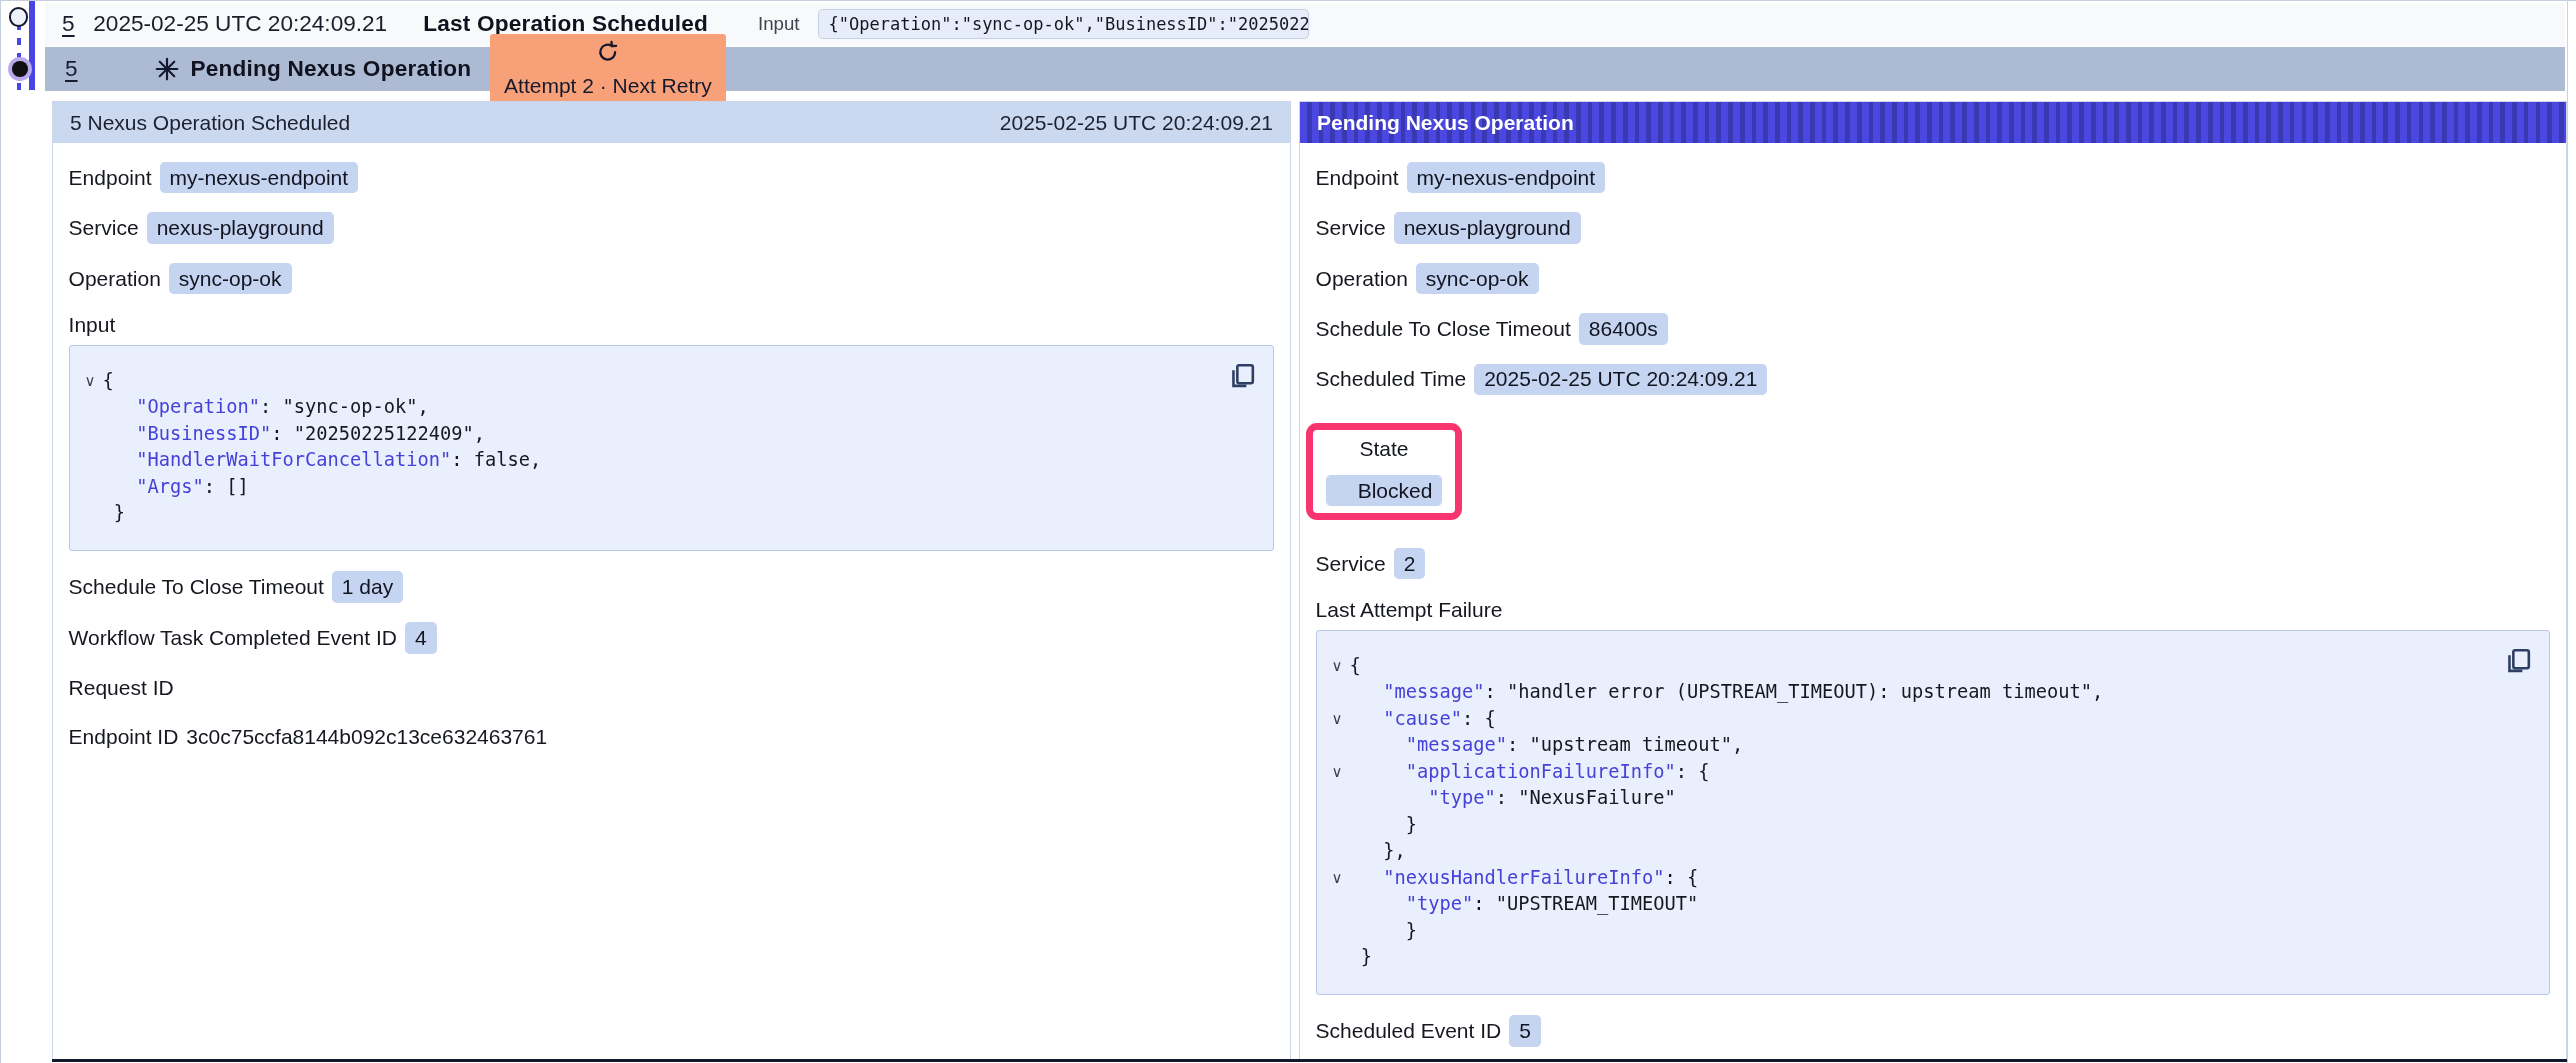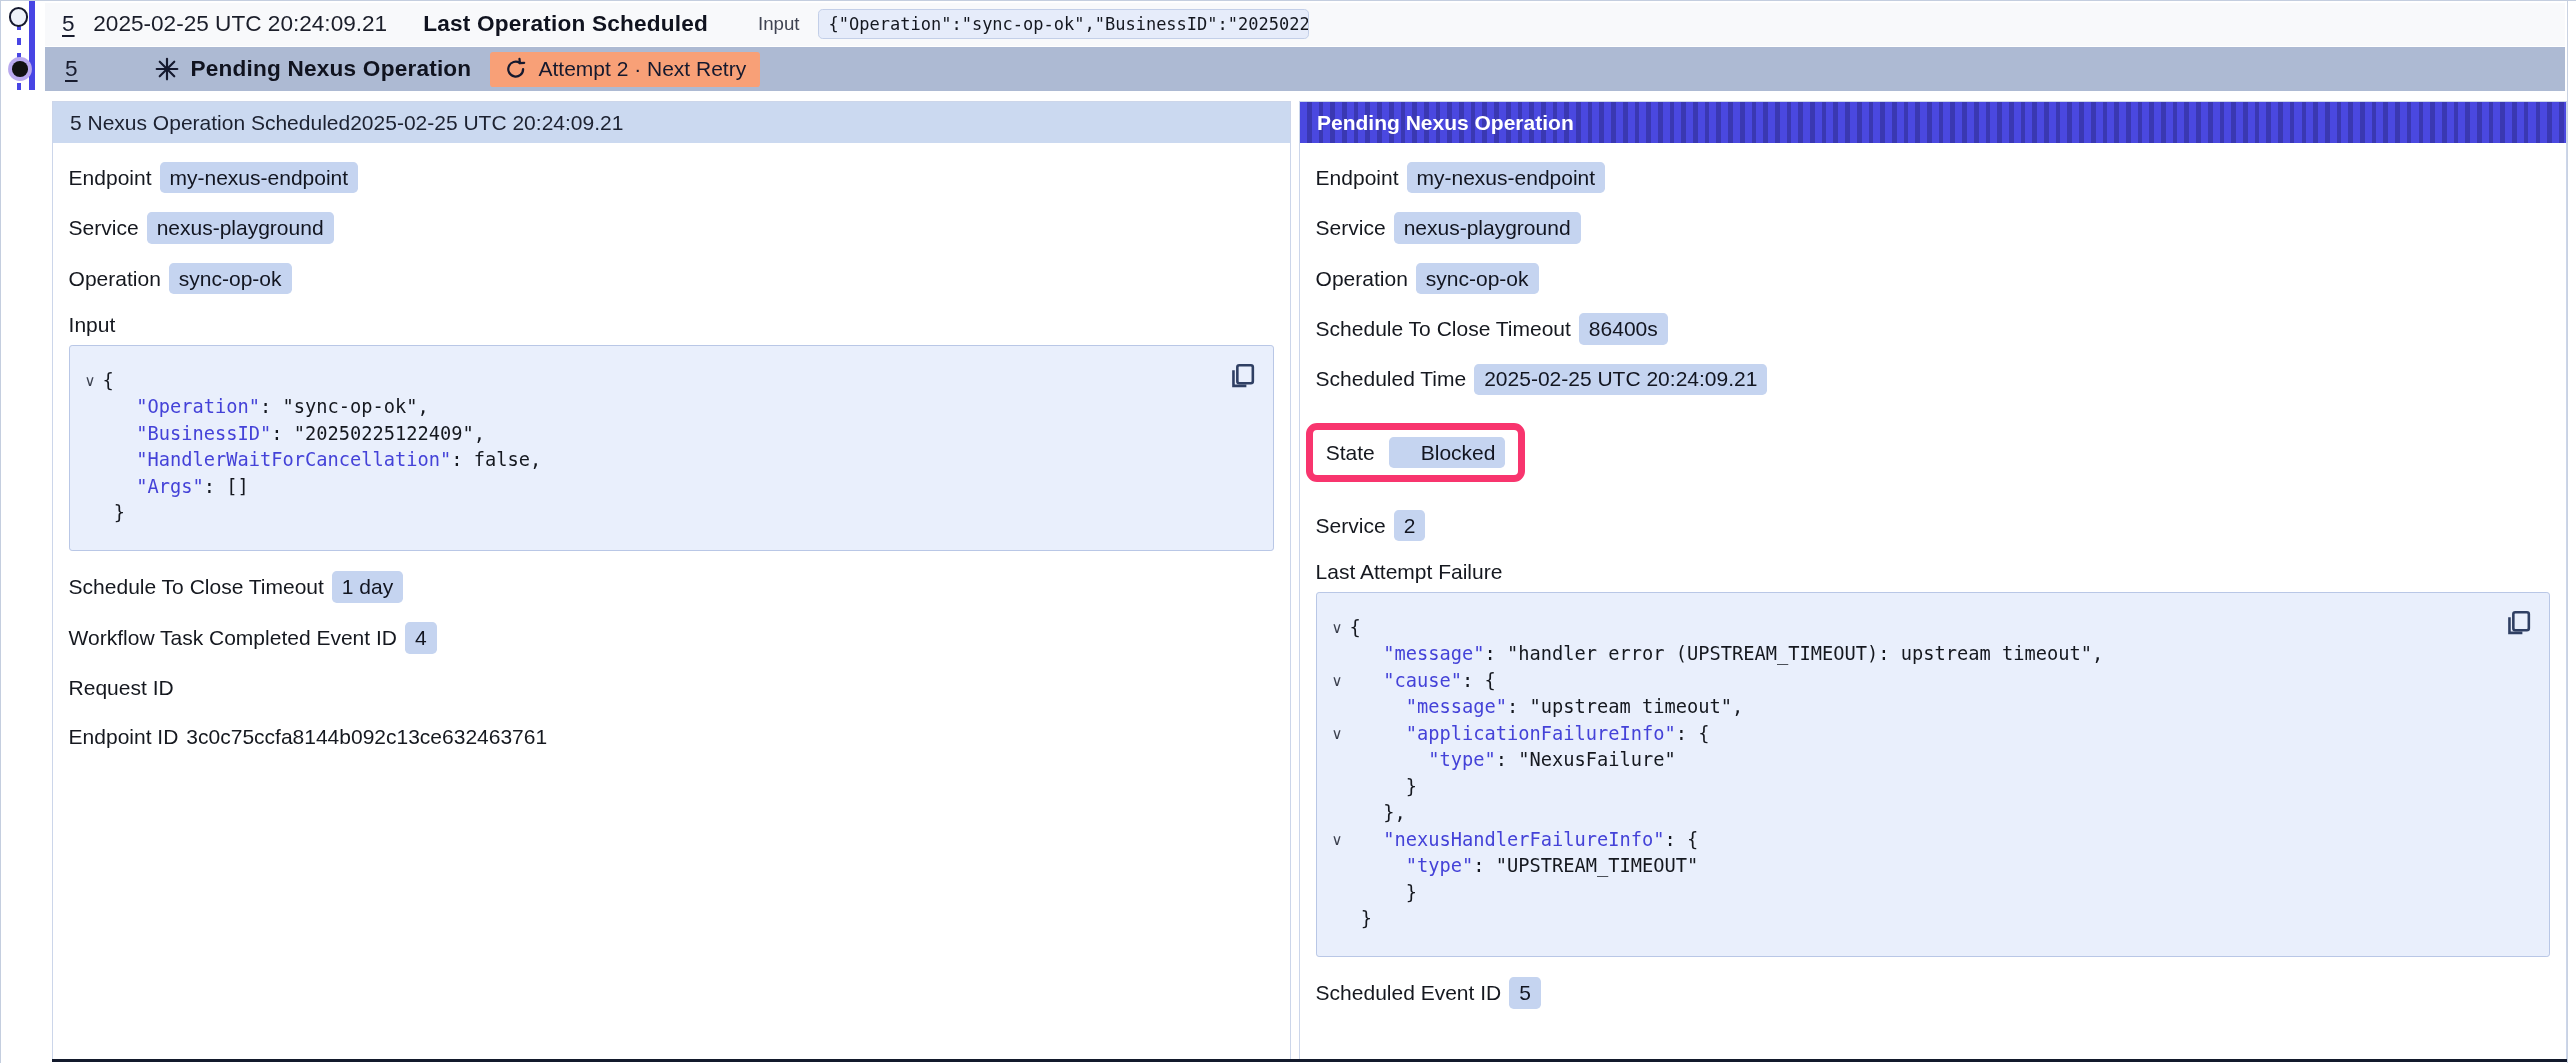--- a/index.html
+++ b/index.html
@@ -28,51 +28,51 @@
   .ev-id { font-size:22.6px; color:#181c2e; text-decoration:underline; text-underline-offset:3.9px; cursor:pointer; }
   .ev-time { font-size:22.6px; color:#1b1e2a; margin-left:18.7px; }
   .ev-title { font-size:22.6px; font-weight:700; color:#10131f; margin-left:36px; letter-spacing:0.2px; }
   .input-label { font-size:18.7px; color:#3f4352; margin-left:50px; }
   .input-chip { margin-left:18.7px; font-family:"DejaVu Sans Mono", monospace; font-size:17px; color:#14171f;
           background:#e6ecfa; border:1.6px solid #c3cfe8; border-radius:4.7px; padding:3.9px 9.4px;
           max-width:491px; white-space:nowrap; overflow:hidden; cursor:pointer; }
   .ast-icon { margin-left:76px; width:26px; height:26px; flex:none; }
   .row2 .ev-title { margin-left:11px; }
   .retry-badge { margin-left:18.7px; display:inline-flex; align-items:center; gap:11px;
-          background:#f8a077; border-radius:3.1px; padding:5.5px 14px; font-size:21px; color:#15192e; }
+          background:#f8a077; border-radius:3.1px; padding:5.5px 14px; font-size:21px; color:#15192e;flex-direction:column; }
   .retry-badge svg { width:23.4px; height:23.4px; }
 
   
   .detail { position:absolute; left:51px; top:100px; width:2515px; height:959px; }
   .bottom-line { position:absolute; left:0; right:0; bottom:-1.6px; height:3.1px; background:#131a2c; z-index:2; }
   .panel { position:absolute; top:0; height:959px; background:#ffffff; border:1.6px solid #ccd6ea; border-bottom:none; }
   .panel-left  { left:0; width:1239px; }
   .panel-right { left:1247px; right:0; }
-  .ph { height:41px; display:flex; align-items:center; justify-content:flex-start; padding:0 17px;
+  .ph { height:41px; display:flex; align-items:center; justify-content:space-between; padding:0 17px;
         font-size:21px; }
   .ph-left { background:#cbd9f0; color:#1c2130; font-weight:500; }
   .ph-right { background:repeating-linear-gradient(90deg,#4a48e0 0 7px,#3a38b2 7px 11.7px);
         color:#ffffff; font-weight:600; }
 
   .frow { display:flex; align-items:center; gap:8px; margin:18.7px 15.6px; font-size:21px; min-height:31px; }
   .chip { background:#c5d4f0; border-radius:4.7px; padding:3.9px 10px; color:#121520; }
   .sect-label { font-size:21px; margin:18.7px 15.6px 7.8px 15.6px; }
   .link-val { text-underline-offset:4.7px; color:#15181f; cursor:pointer; }
 
   .codeblock { margin:7.8px 15.6px 20px 15.6px; background:#e9effc; border:1.6px solid #b9c7e6; border-radius:3.1px;
         padding:22px 14px 23.4px 7.8px; position:relative; }
   .cl { display:flex; line-height:26.5px; }
   .gut { width:25px; flex:none; text-align:center; color:#3c414f; font-size:15px;
         font-family:"DejaVu Sans", sans-serif; user-select:none; cursor:pointer; }
   .ct { white-space:pre; font-family:"DejaVu Sans Mono", monospace; font-size:18.7px; color:#15181f; }
   .ct .k { color:#4442d8; }
   .copy-btn { position:absolute; top:14px; right:15.6px; width:31px; height:33px; cursor:pointer; background:none; border:none; }
 
   .hl { display:inline-flex; align-items:center; gap:14px; border:7px solid #f8356e; border-radius:11px;
-        padding:6.2px 12.5px; margin:9.4px 6.2px; font-size:21px; position:relative; z-index:3; background:transparent; }
+        padding:6.2px 12.5px; margin:9.4px 6.2px; font-size:21px; position:relative; z-index:3; background:transparent;flex-direction:column; }
   .hl .chip { margin:0;padding-left:32px; }
 </style>
 </head>
 <body>
 
 <div class="page">
 
   <div class="timeline">
     <div class="tl-dash"></div>
     <div class="tl-bar"></div>

